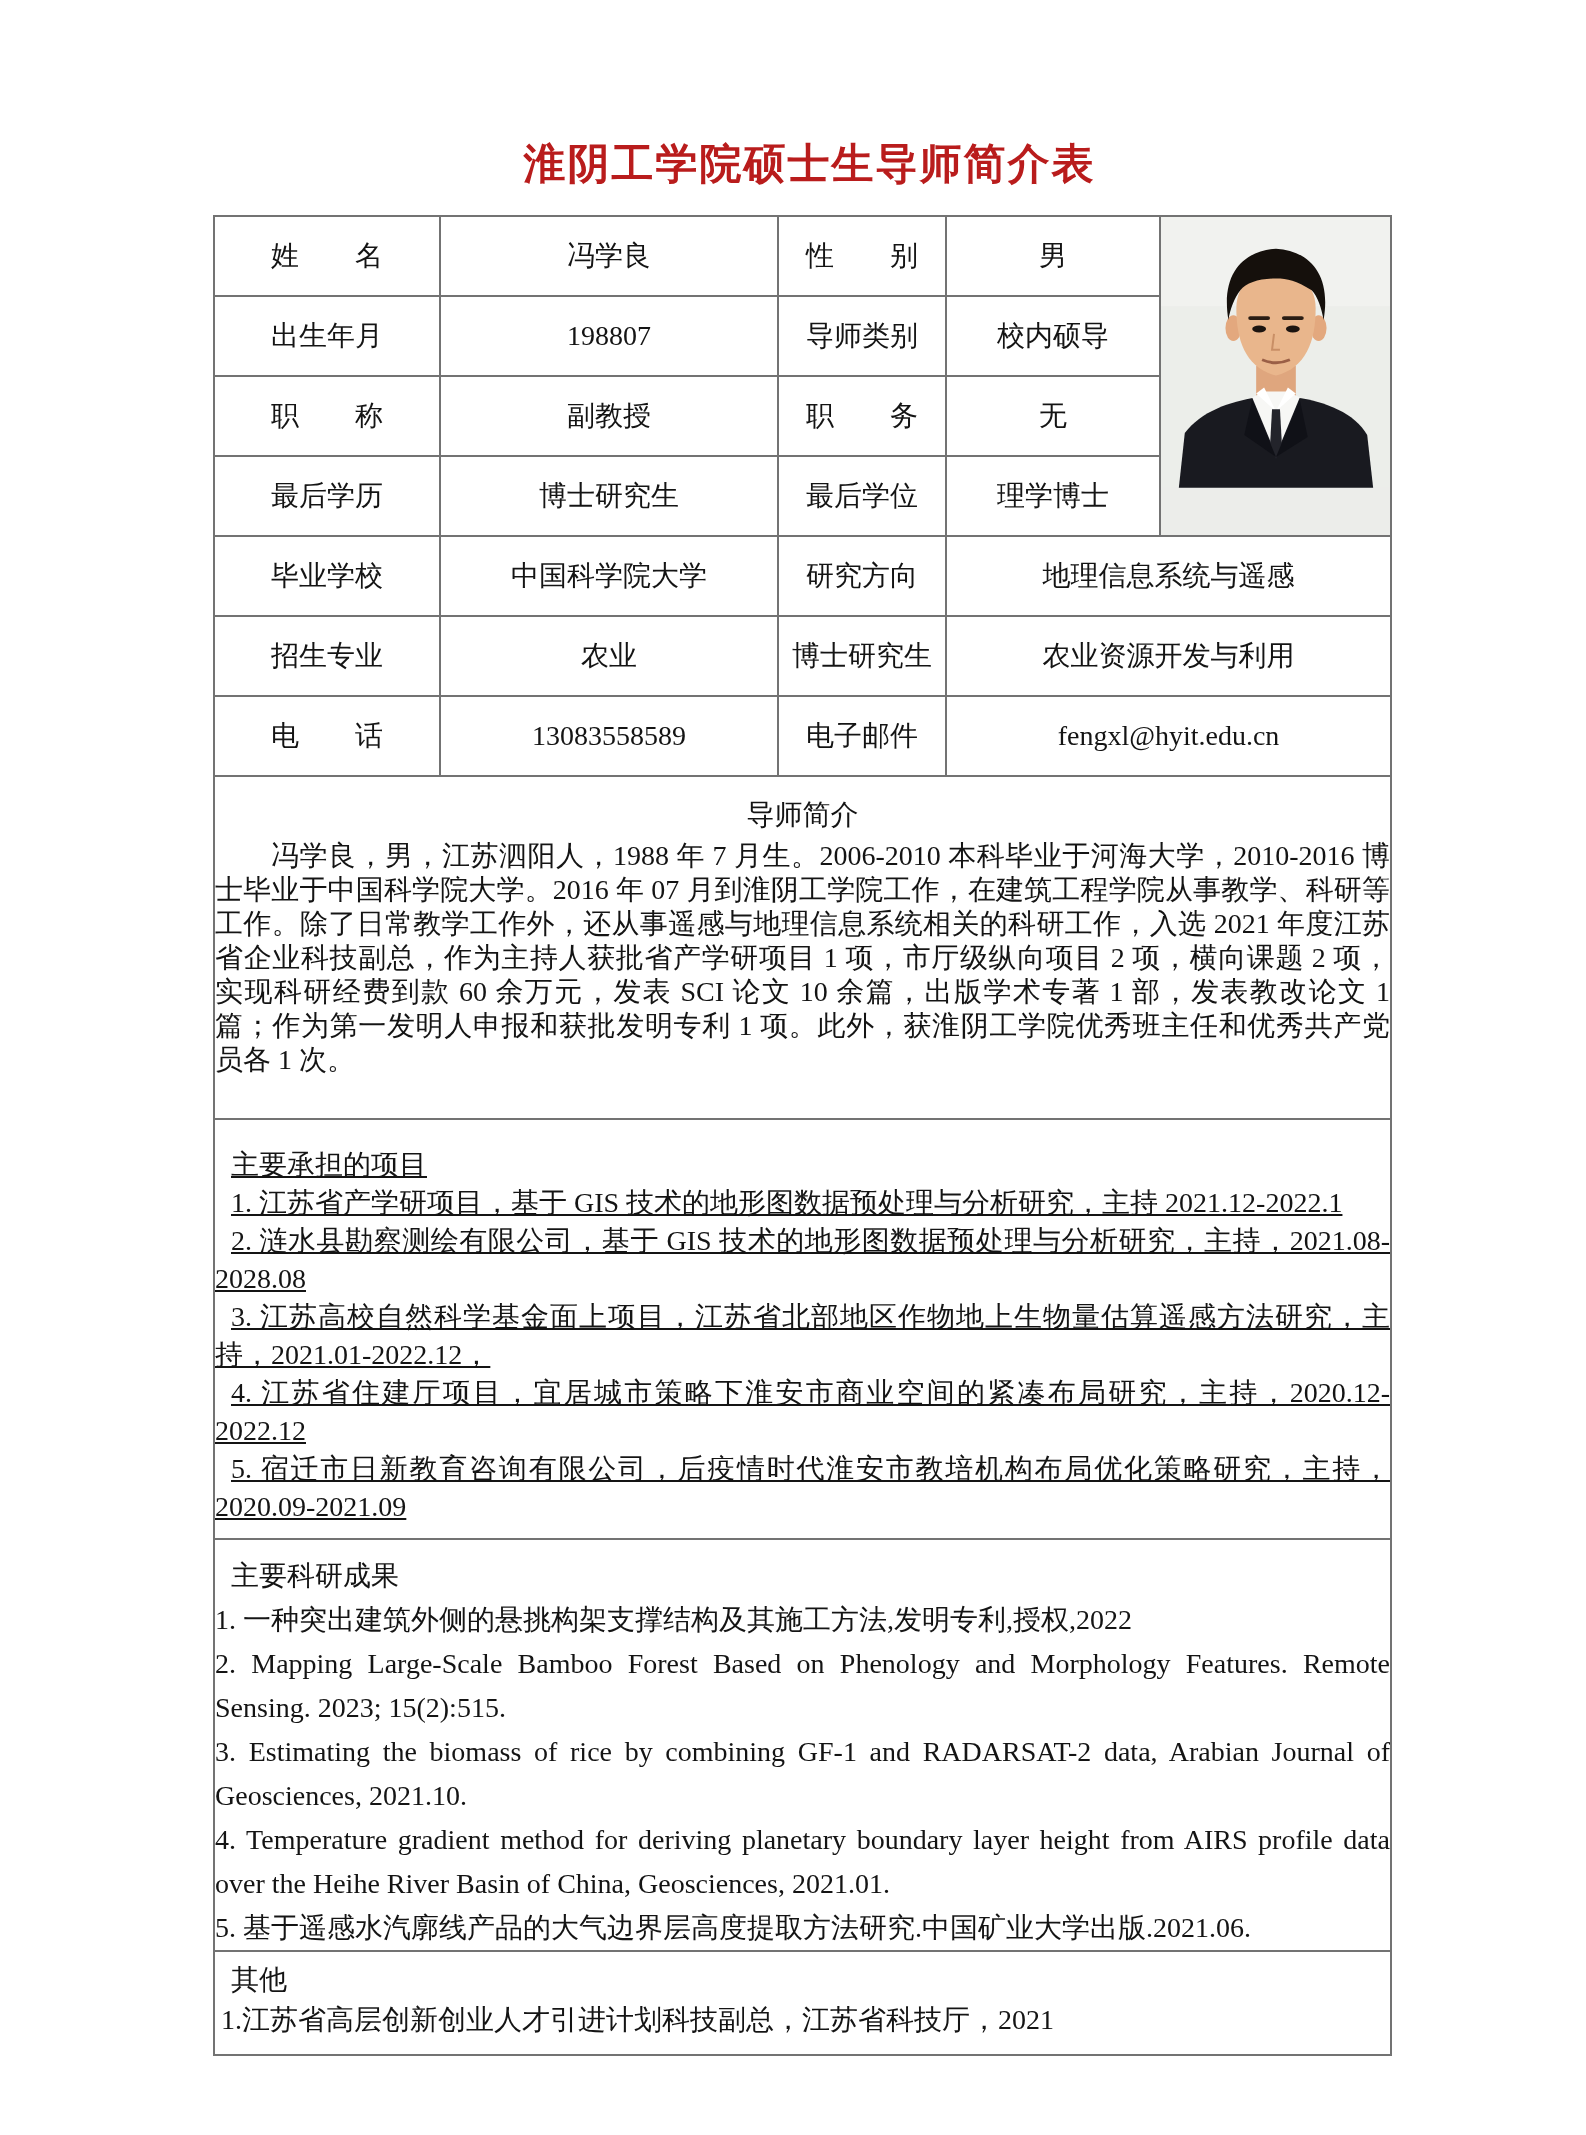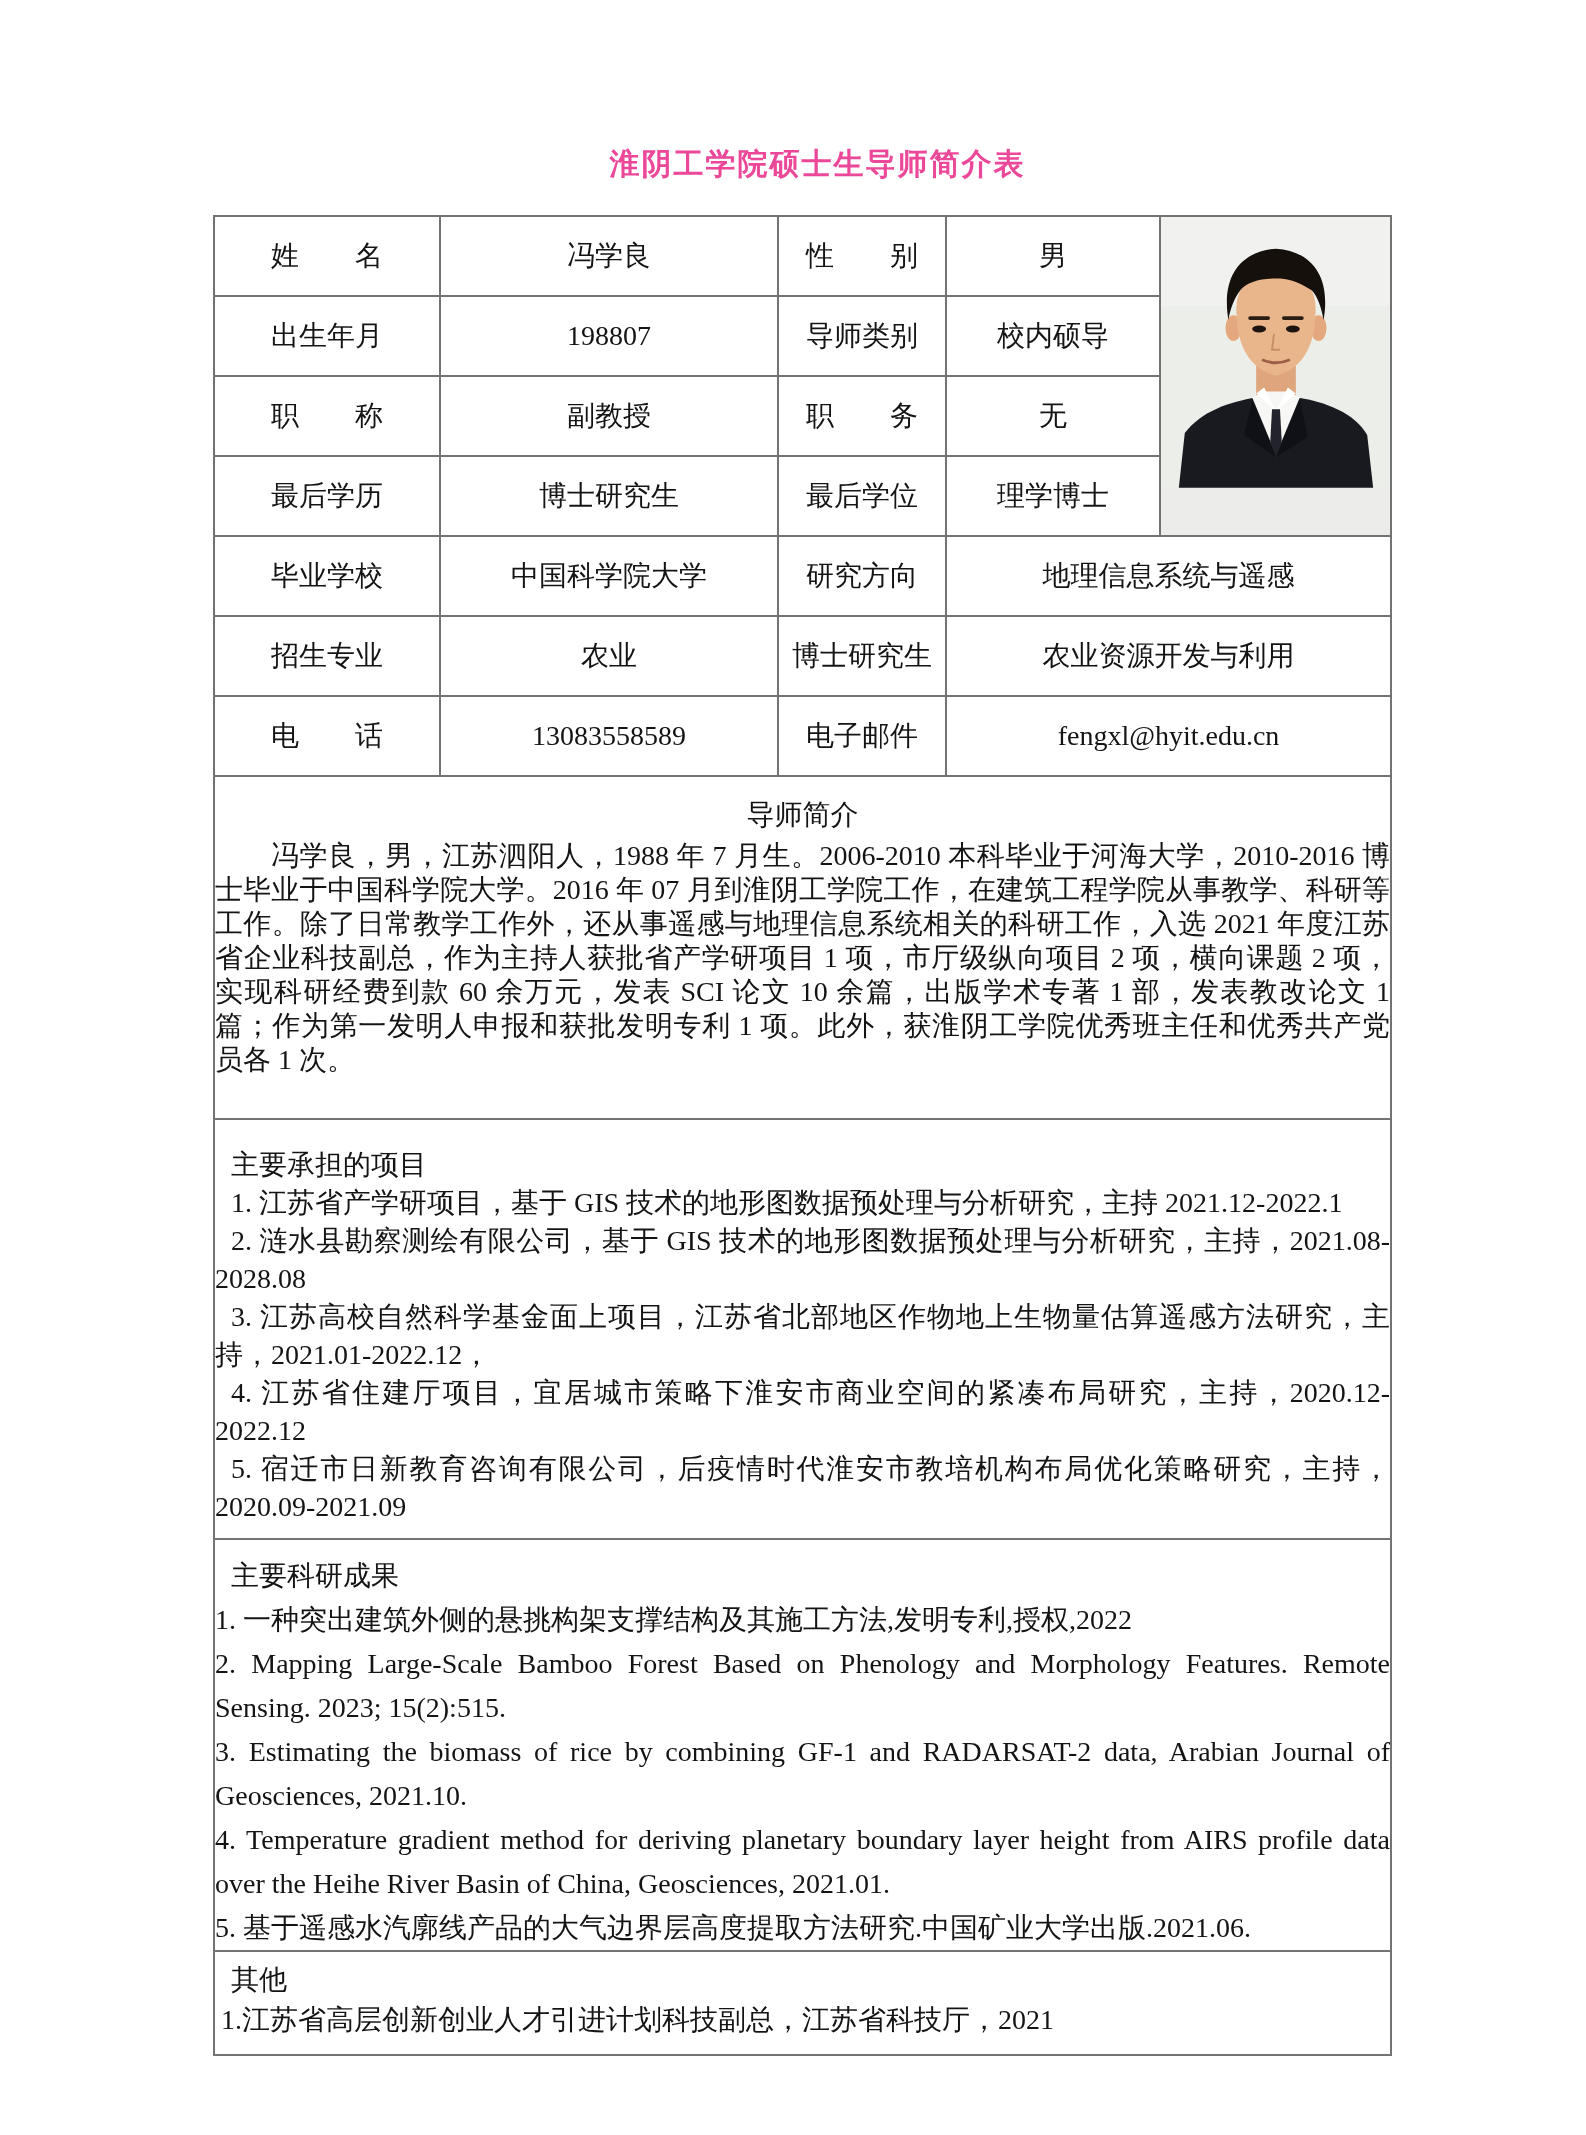--- a/index.html
+++ b/index.html
@@ -5,23 +5,23 @@
   html,body{margin:0;padding:0;background:#ffffff;}
   body{
     width:1586px;height:2135px;position:relative;
     font-family:"Liberation Serif","DejaVu Serif",serif;
     color:#1a1a1a;
     -webkit-font-smoothing:antialiased;
   }
   .page{position:absolute;inset:0;background:#ffffff;}
   .doc-title{
     position:absolute;left:213px;top:128px;width:1177px;
-    text-align:center;margin:16px;
+    text-align:center;margin:8px;
     font-family:"Liberation Sans","DejaVu Sans",sans-serif;
-    font-weight:700;font-size:30px;letter-spacing:2px;color:#ec4899;
+    font-weight:700;font-size:42px;letter-spacing:2px;color:#b91c1c;
   }
   table.info-table{
     position:absolute;left:213px;top:215px;width:1177px;
     border-collapse:collapse;table-layout:fixed;
     font-size:28px;color:#141414;
   }
   table.info-table td{
     border:2px solid #737373;
     padding:0;
     overflow:hidden;
@@ -31,21 +31,21 @@
   td.photo-cell{padding:0;vertical-align:top;background:#ecedea;}
   td.photo-cell svg{display:block;width:100%;height:100%;}
   td.section{vertical-align:top;text-align:left;padding:0 6px;}
   .sec-title-center{
     text-align:center;line-height:36px;padding-top:20px;
   }
   .bio-text{
     margin:6px 0 0 0;text-indent:2em;text-align:justify;
     line-height:34px;
   }
-  td.projects-cell{line-height:38px;}
+  td.projects-cell{line-height:38px;text-decoration:underline;}
   .projects-cell .sec-head{padding-top:26px;text-indent:16px;}
   .projects-cell .item{text-indent:16px;text-align:justify;}
   td.results-cell{line-height:44px;}
   .results-cell .sec-head{padding-top:14px;text-indent:16px;}
   .results-cell .item{text-indent:0;text-align:justify;}
   td.other-cell{line-height:40px;}
   .other-cell .sec-head{padding-top:8px;text-indent:16px;}
   .other-cell .item{text-indent:6px;text-align:justify;}
 </style>
 </head>

